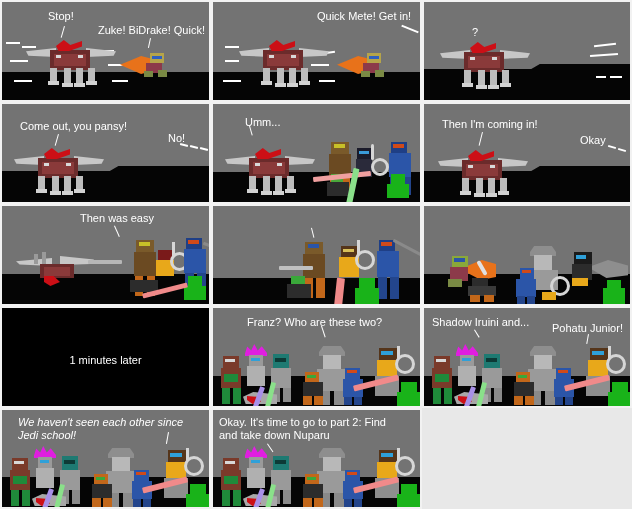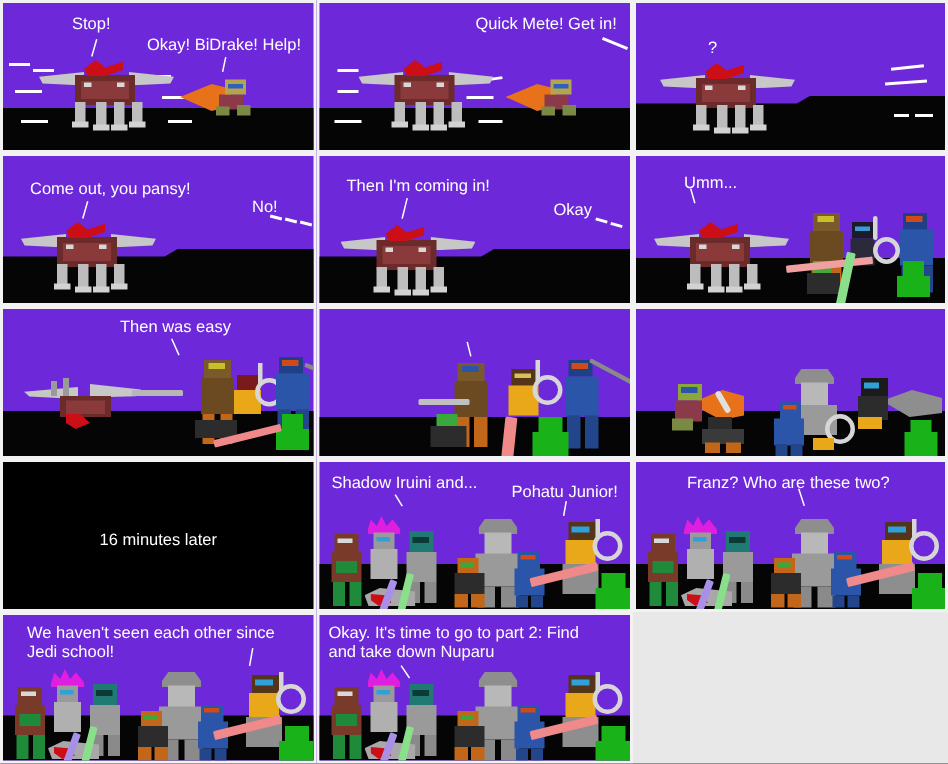--- a/index.html
+++ b/index.html
@@ -10,21 +10,21 @@
     display:grid;
     grid-template-columns:211px 211px 210px;
     grid-template-rows:102px 102px 102px 102px 101px;
     background:#e8e8e8;
     gap:0;
   }
 
   .panel{
     position:relative;
     overflow:hidden;
-    background:#6d28d9;
+    background:#737373;
     border:2px solid #f2f2f2;
     box-sizing:border-box;
   }
   .panel.black{background:#000;}
 
   
   .ground{
     position:absolute;left:-4px;right:-4px;bottom:0;
     background:#050505;
   }
@@ -136,21 +136,21 @@
       <div class="px head"></div>
       <div class="px visor"></div>
       <div class="px limb" style="left:24px;top:19px;width:9px;height:6px;"></div>
       <div class="px limb" style="left:38px;top:18px;width:9px;height:7px;"></div>
     </div>
 
     <div class="tail" style="left:62px;top:24px;height:12px;transform:rotate(16deg);"></div>
     <div class="tail" style="left:148px;top:36px;height:10px;transform:rotate(12deg);"></div>
 
     <div class="speech" style="left:46px;top:8px;">Stop!</div>
-    <div class="speech" style="left:96px;top:22px;">Okay!  BiDrake!  Help!</div>
+    <div class="speech" style="left:96px;top:22px;">Zuke!  BiDrake!  Quick!</div>
   </div>
 
   <div class="panel">
     <div class="ground g1"></div>
     <div class="sline" style="left:12px;top:44px;width:14px;"></div>
     <div class="sline" style="left:12px;top:58px;width:14px;"></div>
     <div class="sline" style="left:10px;top:78px;width:18px;"></div>
     <div class="sline" style="left:104px;top:50px;width:18px;transform:rotate(-8deg);"></div>
     <div class="sline" style="left:98px;top:62px;width:18px;"></div>
     <div class="sline" style="left:106px;top:78px;width:16px;"></div>
@@ -238,20 +238,75 @@
       <div class="px foot" style="left:58px;top:43px;"></div>
     </div>
 
     <div class="tail" style="left:56px;top:30px;height:12px;transform:rotate(16deg);"></div>
 
     <div class="speech" style="left:18px;top:16px;">Come out, you pansy!</div>
     <div class="speech" style="left:166px;top:28px;">No!</div>
   </div>
 
   <div class="panel">
+    <div class="ground g2"></div>
+
+    <div class="spr mech" style="left:14px;top:42px;">
+      <div class="px wingL"></div>
+      <div class="px wingR"></div>
+      <div class="px body"></div>
+      <div class="px body2"></div>
+      <div class="px crest"></div>
+      <div class="px eye" style="left:28px;"></div>
+      <div class="px eye" style="left:50px;"></div>
+      <div class="px legA" style="left:22px;top:30px;height:14px;"></div>
+      <div class="px legA" style="left:36px;top:30px;height:16px;"></div>
+      <div class="px legA" style="left:48px;top:30px;height:16px;"></div>
+      <div class="px legA" style="left:60px;top:30px;height:14px;"></div>
+      <div class="px foot" style="left:20px;top:43px;"></div>
+      <div class="px foot" style="left:34px;top:45px;"></div>
+      <div class="px foot" style="left:46px;top:45px;"></div>
+      <div class="px foot" style="left:58px;top:43px;"></div>
+    </div>
+
+    <div class="spr" style="left:112px;top:36px;width:96px;height:62px;">
+
+      <div class="px" style="left:6px;top:2px;width:18px;height:12px;background:#7a5a2a;"></div>
+      <div class="px" style="left:9px;top:4px;width:11px;height:4px;background:#c8c028;"></div>
+      <div class="px" style="left:4px;top:14px;width:22px;height:22px;background:#6b4a22;"></div>
+      <div class="px" style="left:5px;top:36px;width:8px;height:18px;background:#c2671a;"></div>
+      <div class="px" style="left:17px;top:36px;width:8px;height:18px;background:#c2671a;"></div>
+
+      <div class="px" style="left:32px;top:8px;width:14px;height:11px;background:#1b1b2a;"></div>
+      <div class="px" style="left:34px;top:11px;width:10px;height:3px;background:#3a9ad8;"></div>
+      <div class="px" style="left:31px;top:19px;width:16px;height:18px;background:#2a2a3a;"></div>
+      <div class="px" style="left:46px;top:4px;width:3px;height:16px;background:#d6d6d6;border-radius:2px;"></div>
+      <div class="px" style="left:46px;top:18px;width:12px;height:12px;border:3px solid #d6d6d6;border-radius:50%;background:transparent;"></div>
+
+      <div class="px" style="left:66px;top:2px;width:16px;height:11px;background:#1f3f86;"></div>
+      <div class="px" style="left:68px;top:4px;width:11px;height:4px;background:#d04a1a;"></div>
+      <div class="px" style="left:64px;top:13px;width:22px;height:24px;background:#2b55a8;"></div>
+      <div class="px" style="left:65px;top:37px;width:9px;height:18px;background:#23458c;"></div>
+      <div class="px" style="left:77px;top:37px;width:9px;height:18px;background:#23458c;"></div>
+
+      <div class="px" style="left:66px;top:34px;width:14px;height:11px;background:#19b319;"></div>
+      <div class="px" style="left:62px;top:44px;width:22px;height:14px;background:#19b319;"></div>
+
+      <div class="px" style="left:6px;top:34px;width:12px;height:10px;background:#4aa83a;"></div>
+      <div class="px" style="left:2px;top:42px;width:22px;height:14px;background:#2c2c2c;"></div>
+
+      <div class="saber" style="left:-12px;top:34px;width:58px;height:5px;background:#f0a0a0;transform:rotate(-6deg);"></div>
+      <div class="saber" style="left:24px;top:28px;width:6px;height:44px;background:#8ae08a;transform:rotate(12deg);"></div>
+    </div>
+
+    <div class="tail" style="left:36px;top:22px;height:10px;transform:rotate(-16deg);"></div>
+    <div class="speech" style="left:32px;top:12px;">Umm...</div>
+  </div>
+
+  <div class="panel">
     <div class="ground step"></div>
     <div class="sline" style="left:184px;top:42px;width:8px;transform:rotate(16deg);"></div>
     <div class="sline" style="left:194px;top:45px;width:8px;transform:rotate(16deg);"></div>
 
     <div class="spr mech" style="left:16px;top:44px;">
       <div class="px wingL"></div>
       <div class="px wingR"></div>
       <div class="px body"></div>
       <div class="px body2"></div>
       <div class="px crest"></div>
@@ -264,75 +319,20 @@
       <div class="px foot" style="left:20px;top:43px;"></div>
       <div class="px foot" style="left:34px;top:45px;"></div>
       <div class="px foot" style="left:46px;top:45px;"></div>
       <div class="px foot" style="left:58px;top:43px;"></div>
     </div>
 
     <div class="tail" style="left:58px;top:28px;height:14px;transform:rotate(14deg);"></div>
 
     <div class="speech" style="left:18px;top:14px;">Then I'm coming in!</div>
     <div class="speech" style="left:156px;top:30px;">Okay</div>
-  </div>
-
-  <div class="panel">
-    <div class="ground g2"></div>
-
-    <div class="spr mech" style="left:14px;top:42px;">
-      <div class="px wingL"></div>
-      <div class="px wingR"></div>
-      <div class="px body"></div>
-      <div class="px body2"></div>
-      <div class="px crest"></div>
-      <div class="px eye" style="left:28px;"></div>
-      <div class="px eye" style="left:50px;"></div>
-      <div class="px legA" style="left:22px;top:30px;height:14px;"></div>
-      <div class="px legA" style="left:36px;top:30px;height:16px;"></div>
-      <div class="px legA" style="left:48px;top:30px;height:16px;"></div>
-      <div class="px legA" style="left:60px;top:30px;height:14px;"></div>
-      <div class="px foot" style="left:20px;top:43px;"></div>
-      <div class="px foot" style="left:34px;top:45px;"></div>
-      <div class="px foot" style="left:46px;top:45px;"></div>
-      <div class="px foot" style="left:58px;top:43px;"></div>
-    </div>
-
-    <div class="spr" style="left:112px;top:36px;width:96px;height:62px;">
-
-      <div class="px" style="left:6px;top:2px;width:18px;height:12px;background:#7a5a2a;"></div>
-      <div class="px" style="left:9px;top:4px;width:11px;height:4px;background:#c8c028;"></div>
-      <div class="px" style="left:4px;top:14px;width:22px;height:22px;background:#6b4a22;"></div>
-      <div class="px" style="left:5px;top:36px;width:8px;height:18px;background:#c2671a;"></div>
-      <div class="px" style="left:17px;top:36px;width:8px;height:18px;background:#c2671a;"></div>
-
-      <div class="px" style="left:32px;top:8px;width:14px;height:11px;background:#1b1b2a;"></div>
-      <div class="px" style="left:34px;top:11px;width:10px;height:3px;background:#3a9ad8;"></div>
-      <div class="px" style="left:31px;top:19px;width:16px;height:18px;background:#2a2a3a;"></div>
-      <div class="px" style="left:46px;top:4px;width:3px;height:16px;background:#d6d6d6;border-radius:2px;"></div>
-      <div class="px" style="left:46px;top:18px;width:12px;height:12px;border:3px solid #d6d6d6;border-radius:50%;background:transparent;"></div>
-
-      <div class="px" style="left:66px;top:2px;width:16px;height:11px;background:#1f3f86;"></div>
-      <div class="px" style="left:68px;top:4px;width:11px;height:4px;background:#d04a1a;"></div>
-      <div class="px" style="left:64px;top:13px;width:22px;height:24px;background:#2b55a8;"></div>
-      <div class="px" style="left:65px;top:37px;width:9px;height:18px;background:#23458c;"></div>
-      <div class="px" style="left:77px;top:37px;width:9px;height:18px;background:#23458c;"></div>
-
-      <div class="px" style="left:66px;top:34px;width:14px;height:11px;background:#19b319;"></div>
-      <div class="px" style="left:62px;top:44px;width:22px;height:14px;background:#19b319;"></div>
-
-      <div class="px" style="left:6px;top:34px;width:12px;height:10px;background:#4aa83a;"></div>
-      <div class="px" style="left:2px;top:42px;width:22px;height:14px;background:#2c2c2c;"></div>
-
-      <div class="saber" style="left:-12px;top:34px;width:58px;height:5px;background:#f0a0a0;transform:rotate(-6deg);"></div>
-      <div class="saber" style="left:24px;top:28px;width:6px;height:44px;background:#8ae08a;transform:rotate(12deg);"></div>
-    </div>
-
-    <div class="tail" style="left:36px;top:22px;height:10px;transform:rotate(-16deg);"></div>
-    <div class="speech" style="left:32px;top:12px;">Umm...</div>
   </div>
 
 
   <div class="panel">
     <div class="ground g2"></div>
 
     <div class="spr" style="left:14px;top:46px;width:80px;height:36px;">
       <div class="px" style="left:0px;top:6px;width:36px;height:8px;background:#c7c7c7;clip-path:polygon(0 40%,100% 0,100% 100%,10% 80%);"></div>
       <div class="px" style="left:44px;top:4px;width:34px;height:9px;background:#c7c7c7;clip-path:polygon(0 0,100% 40%,90% 90%,0 100%);"></div>
       <div class="px" style="left:24px;top:12px;width:34px;height:14px;background:#6b2b2b;"></div>
@@ -440,21 +440,21 @@
       <div class="px" style="left:0px;top:28px;width:16px;height:8px;background:#e8a81a;"></div>
     </div>
 
     <div class="spr" style="left:178px;top:74px;width:26px;height:24px;">
       <div class="px" style="left:5px;top:0px;width:14px;height:9px;background:#19b319;"></div>
       <div class="px" style="left:1px;top:8px;width:22px;height:16px;background:#19b319;"></div>
     </div>
   </div>
 
   <div class="panel black">
-    <div class="centertext" style="top:46px;font-size:11px;">16 minutes later</div>
+    <div class="centertext" style="top:46px;font-size:11px;">1 minutes later</div>
   </div>
 
   <div class="panel">
     <div class="ground g2"></div>
 
     <div class="spr" style="left:6px;top:38px;width:86px;height:60px;">
       <div class="px" style="left:4px;top:10px;width:16px;height:12px;background:#7a3a2a;"></div>
       <div class="px" style="left:6px;top:13px;width:10px;height:3px;background:#d8d8d8;"></div>
       <div class="px" style="left:2px;top:22px;width:20px;height:20px;background:#7a3a2a;"></div>
       <div class="px" style="left:5px;top:28px;width:14px;height:8px;background:#1f8a3a;"></div>
@@ -495,24 +495,22 @@
       <div class="px" style="left:76px;top:5px;width:12px;height:4px;background:#2fa0d8;"></div>
       <div class="px" style="left:72px;top:14px;width:20px;height:18px;background:#e8a81a;"></div>
       <div class="px" style="left:70px;top:30px;width:24px;height:20px;background:#8e8e8e;"></div>
       <div class="px" style="left:92px;top:0px;width:3px;height:12px;background:#d6d6d6;"></div>
       <div class="px" style="left:90px;top:8px;width:14px;height:14px;border:3px solid #d6d6d6;border-radius:50%;"></div>
       <div class="px" style="left:96px;top:36px;width:16px;height:11px;background:#19b319;"></div>
       <div class="px" style="left:92px;top:46px;width:24px;height:14px;background:#19b319;"></div>
       <div class="saber" style="left:48px;top:34px;width:46px;height:6px;background:#f08a8a;transform:rotate(-14deg);"></div>
     </div>
 
-    <div class="tail" style="left:50px;top:22px;height:9px;transform:rotate(-32deg);"></div>
-    <div class="tail" style="left:164px;top:26px;height:10px;transform:rotate(10deg);"></div>
-    <div class="speech" style="left:8px;top:8px;">Shadow Iruini and...</div>
-    <div class="speech" style="left:128px;top:14px;">Pohatu Junior!</div>
+    <div class="tail" style="left:108px;top:18px;height:12px;transform:rotate(-18deg);"></div>
+    <div class="speech" style="left:34px;top:8px;">Franz?  Who are these two?</div>
   </div>
 
   <div class="panel">
     <div class="ground g2"></div>
 
     <div class="spr" style="left:6px;top:38px;width:86px;height:60px;">
       <div class="px" style="left:4px;top:10px;width:16px;height:12px;background:#7a3a2a;"></div>
       <div class="px" style="left:6px;top:13px;width:10px;height:3px;background:#d8d8d8;"></div>
       <div class="px" style="left:2px;top:22px;width:20px;height:20px;background:#7a3a2a;"></div>
       <div class="px" style="left:5px;top:28px;width:14px;height:8px;background:#1f8a3a;"></div>
@@ -553,22 +551,24 @@
       <div class="px" style="left:76px;top:5px;width:12px;height:4px;background:#2fa0d8;"></div>
       <div class="px" style="left:72px;top:14px;width:20px;height:18px;background:#e8a81a;"></div>
       <div class="px" style="left:70px;top:30px;width:24px;height:20px;background:#8e8e8e;"></div>
       <div class="px" style="left:92px;top:0px;width:3px;height:12px;background:#d6d6d6;"></div>
       <div class="px" style="left:90px;top:8px;width:14px;height:14px;border:3px solid #d6d6d6;border-radius:50%;"></div>
       <div class="px" style="left:96px;top:36px;width:16px;height:11px;background:#19b319;"></div>
       <div class="px" style="left:92px;top:46px;width:24px;height:14px;background:#19b319;"></div>
       <div class="saber" style="left:48px;top:34px;width:46px;height:6px;background:#f08a8a;transform:rotate(-14deg);"></div>
     </div>
 
-    <div class="tail" style="left:108px;top:18px;height:12px;transform:rotate(-18deg);"></div>
-    <div class="speech" style="left:34px;top:8px;">Franz?  Who are these two?</div>
+    <div class="tail" style="left:50px;top:22px;height:9px;transform:rotate(-32deg);"></div>
+    <div class="tail" style="left:164px;top:26px;height:10px;transform:rotate(10deg);"></div>
+    <div class="speech" style="left:8px;top:8px;">Shadow Iruini and...</div>
+    <div class="speech" style="left:128px;top:14px;">Pohatu Junior!</div>
   </div>
 
   <div class="panel">
     <div class="ground g2"></div>
 
     <div class="spr" style="left:6px;top:38px;width:86px;height:60px;">
       <div class="px" style="left:4px;top:10px;width:16px;height:12px;background:#7a3a2a;"></div>
       <div class="px" style="left:6px;top:13px;width:10px;height:3px;background:#d8d8d8;"></div>
       <div class="px" style="left:2px;top:22px;width:20px;height:20px;background:#7a3a2a;"></div>
       <div class="px" style="left:5px;top:28px;width:14px;height:8px;background:#1f8a3a;"></div>
@@ -610,21 +610,21 @@
       <div class="px" style="left:72px;top:14px;width:20px;height:18px;background:#e8a81a;"></div>
       <div class="px" style="left:70px;top:30px;width:24px;height:20px;background:#8e8e8e;"></div>
       <div class="px" style="left:92px;top:0px;width:3px;height:12px;background:#d6d6d6;"></div>
       <div class="px" style="left:90px;top:8px;width:14px;height:14px;border:3px solid #d6d6d6;border-radius:50%;"></div>
       <div class="px" style="left:96px;top:36px;width:16px;height:11px;background:#19b319;"></div>
       <div class="px" style="left:92px;top:46px;width:24px;height:14px;background:#19b319;"></div>
       <div class="saber" style="left:48px;top:34px;width:46px;height:6px;background:#f08a8a;transform:rotate(-14deg);"></div>
     </div>
 
     <div class="tail" style="left:166px;top:22px;height:12px;transform:rotate(10deg);"></div>
-    <div class="speech" style="left:16px;top:6px;">We haven't seen each other since
+    <div class="speech" style="left:16px;top:6px;font-style:italic;">We haven't seen each other since
 Jedi school!</div>
   </div>
 
   <div class="panel">
     <div class="ground g2"></div>
 
     <div class="spr" style="left:6px;top:38px;width:86px;height:60px;">
       <div class="px" style="left:4px;top:10px;width:16px;height:12px;background:#7a3a2a;"></div>
       <div class="px" style="left:6px;top:13px;width:10px;height:3px;background:#d8d8d8;"></div>
       <div class="px" style="left:2px;top:22px;width:20px;height:20px;background:#7a3a2a;"></div>

